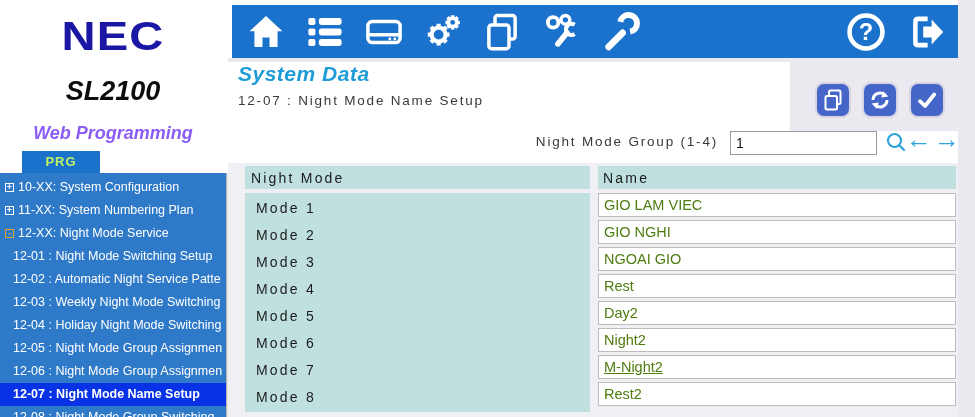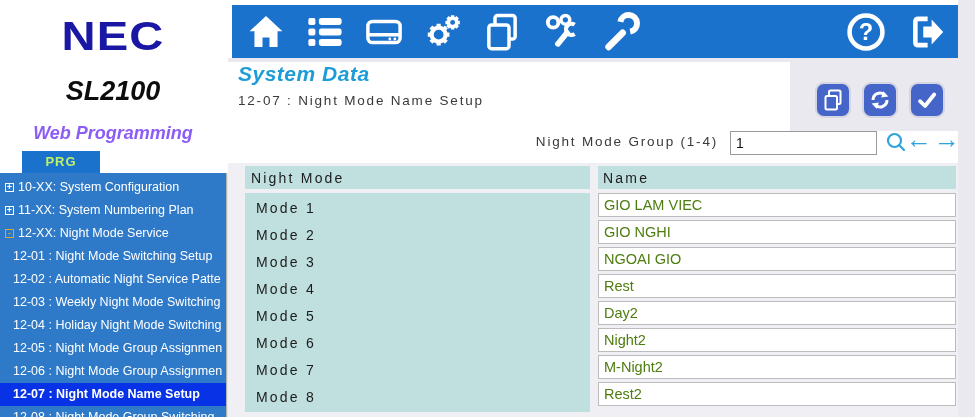--- a/index.html
+++ b/index.html
@@ -272,19 +272,19 @@
     <div class="cell teal mode-cell" style="top:111px">Mode 4</div>
     <input class="name-input" style="top: 111px;" type="text" value="Rest">
 
     <div class="cell teal mode-cell" style="top:138px">Mode 5</div>
     <input class="name-input" style="top: 138px;" type="text" value="Day2">
 
     <div class="cell teal mode-cell" style="top:165px">Mode 6</div>
     <input class="name-input" style="top: 165px;" type="text" value="Night2">
 
     <div class="cell teal mode-cell" style="top:192px">Mode 7</div>
-    <input class="name-input" style="top: 192px;" type="text" value="M-Night2">
+    <input class="name-input" style="top: 192px; text-decoration: underline;" type="text" value="M-Night2">
 
     <div class="cell teal mode-cell" style="top:219px">Mode 8</div>
     <input class="name-input" style="top: 219px;" type="text" value="Rest2">
   </div>
 
 </div>
 
 </body></html>

